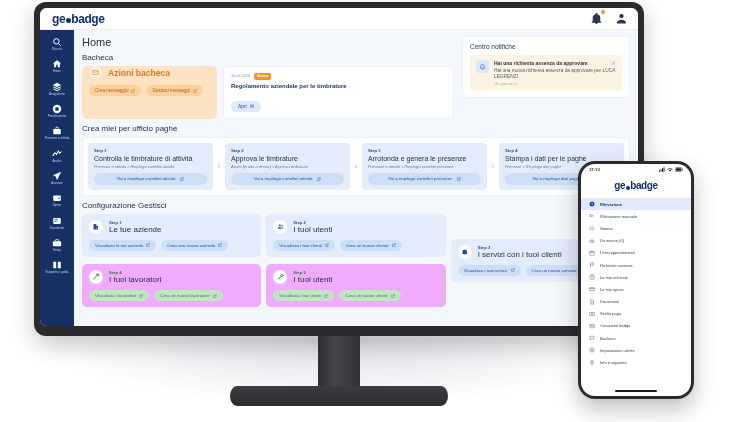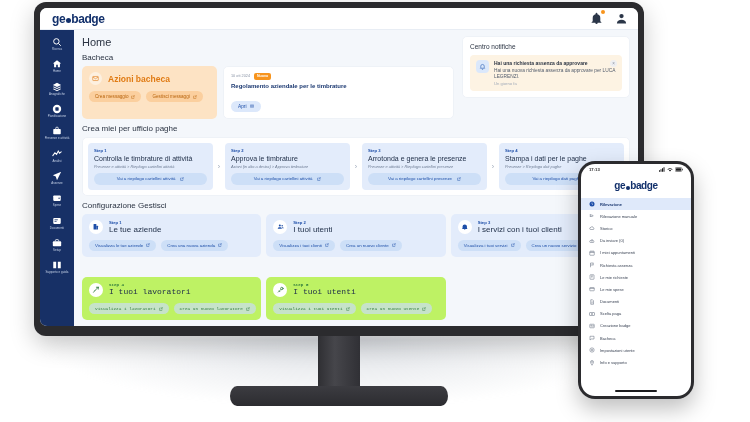--- a/index.html
+++ b/index.html
@@ -84,21 +84,21 @@
   }
   .main-head { display: flex; align-items: flex-start; gap: 8px; }
   .main-col { flex: 1; min-width: 0; }
 
   .h1 { font-size: 11px; color: #2a3342; font-weight: 400; margin-bottom: 4px; }
   .h2 { font-size: 8px; color: #2a3342; font-weight: 400; margin: 5px 0 4px 0; }
 
   
   .bacheca-row { display: flex; gap: 6px; align-items: stretch; }
   .card-orange {
-    background: #fde3c4; border-radius: 5px; padding: 6px 7px;
+    background: #fde3c4; border-radius: 5px; padding: 0 7px;
     width: 135px; flex: 0 0 135px;
   }
   .co-title { display: flex; align-items: center; gap: 6px; margin-bottom: 6px; }
   .co-badge {
     width: 13px; height: 13px; border-radius: 50%; background: #fdf0e0;
     display: flex; align-items: center; justify-content: center; color: #e8881f;
   }
   .co-badge svg { width: 7px; height: 7px; display: block; }
   .co-title span { font-size: 8.5px; font-weight: 700; color: #e07b14; }
   .pill-row { display: flex; gap: 5px; }
@@ -165,24 +165,24 @@
     padding: 3.4px 7px; display: flex; align-items: center; justify-content: center;
     gap: 5px; white-space: nowrap;
   }
   .chev {
     display: flex; align-items: center; justify-content: center; width: 8px;
     color: #9aa6b8; font-size: 7px; flex: 0 0 8px;
   }
 
   
   .cfg-grid { display: flex; gap: 5px; }
-  .cfg-col { flex: 1; display: flex; flex-direction: column; gap: 20px; min-width: 0; }
+  .cfg-col { flex: 1; display: flex; flex-direction: column; gap: 7px; min-width: 0; justify-content: center; }
   .cfg-card { border-radius: 5px; padding: 6px 7px; }
   .cfg-blue { background: #e3ecfb; }
-  .cfg-green { background: #bef264; font-family: Liberation Mono, monospace; }
+  .cfg-green { background: #f0abfc; }
   .cc-head { display: flex; align-items: center; gap: 6px; margin-bottom: 6px; }
   .cc-ic {
     width: 14px; height: 14px; border-radius: 50%; background: #fff;
     display: flex; align-items: center; justify-content: center; flex: 0 0 14px;
   }
   .cc-ic svg { width: 7.5px; height: 7.5px; display: block; }
   .cfg-blue .cc-ic { color: #1d4ea8; }
   .cfg-green .cc-ic { color: #2f7a3c; }
   .cc-step { font-size: 4.2px; font-weight: 700; }
   .cfg-blue .cc-step { color: #1d4ea8; }

